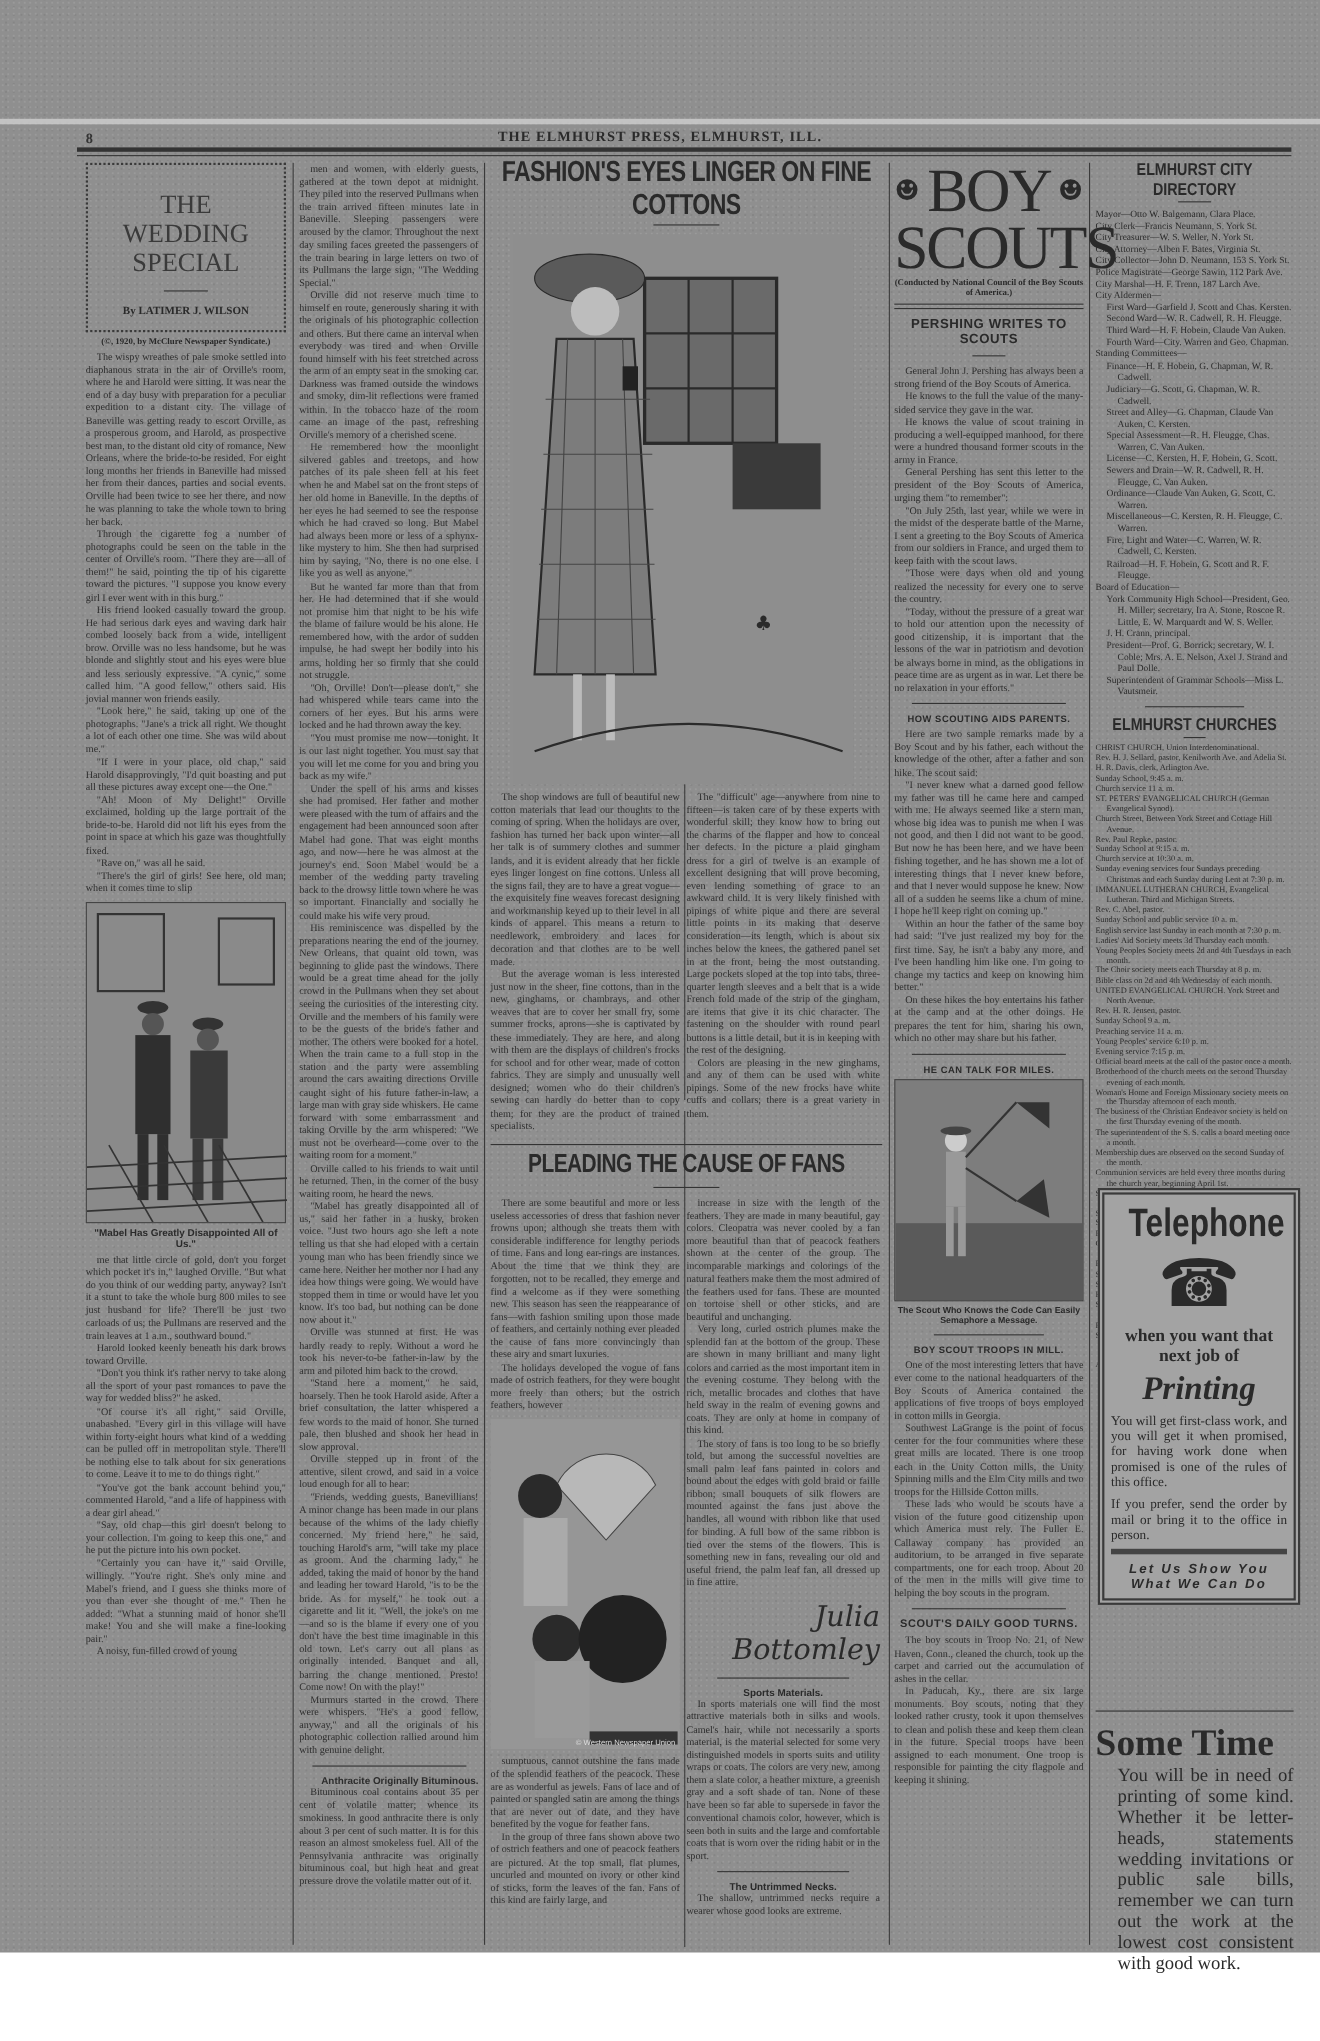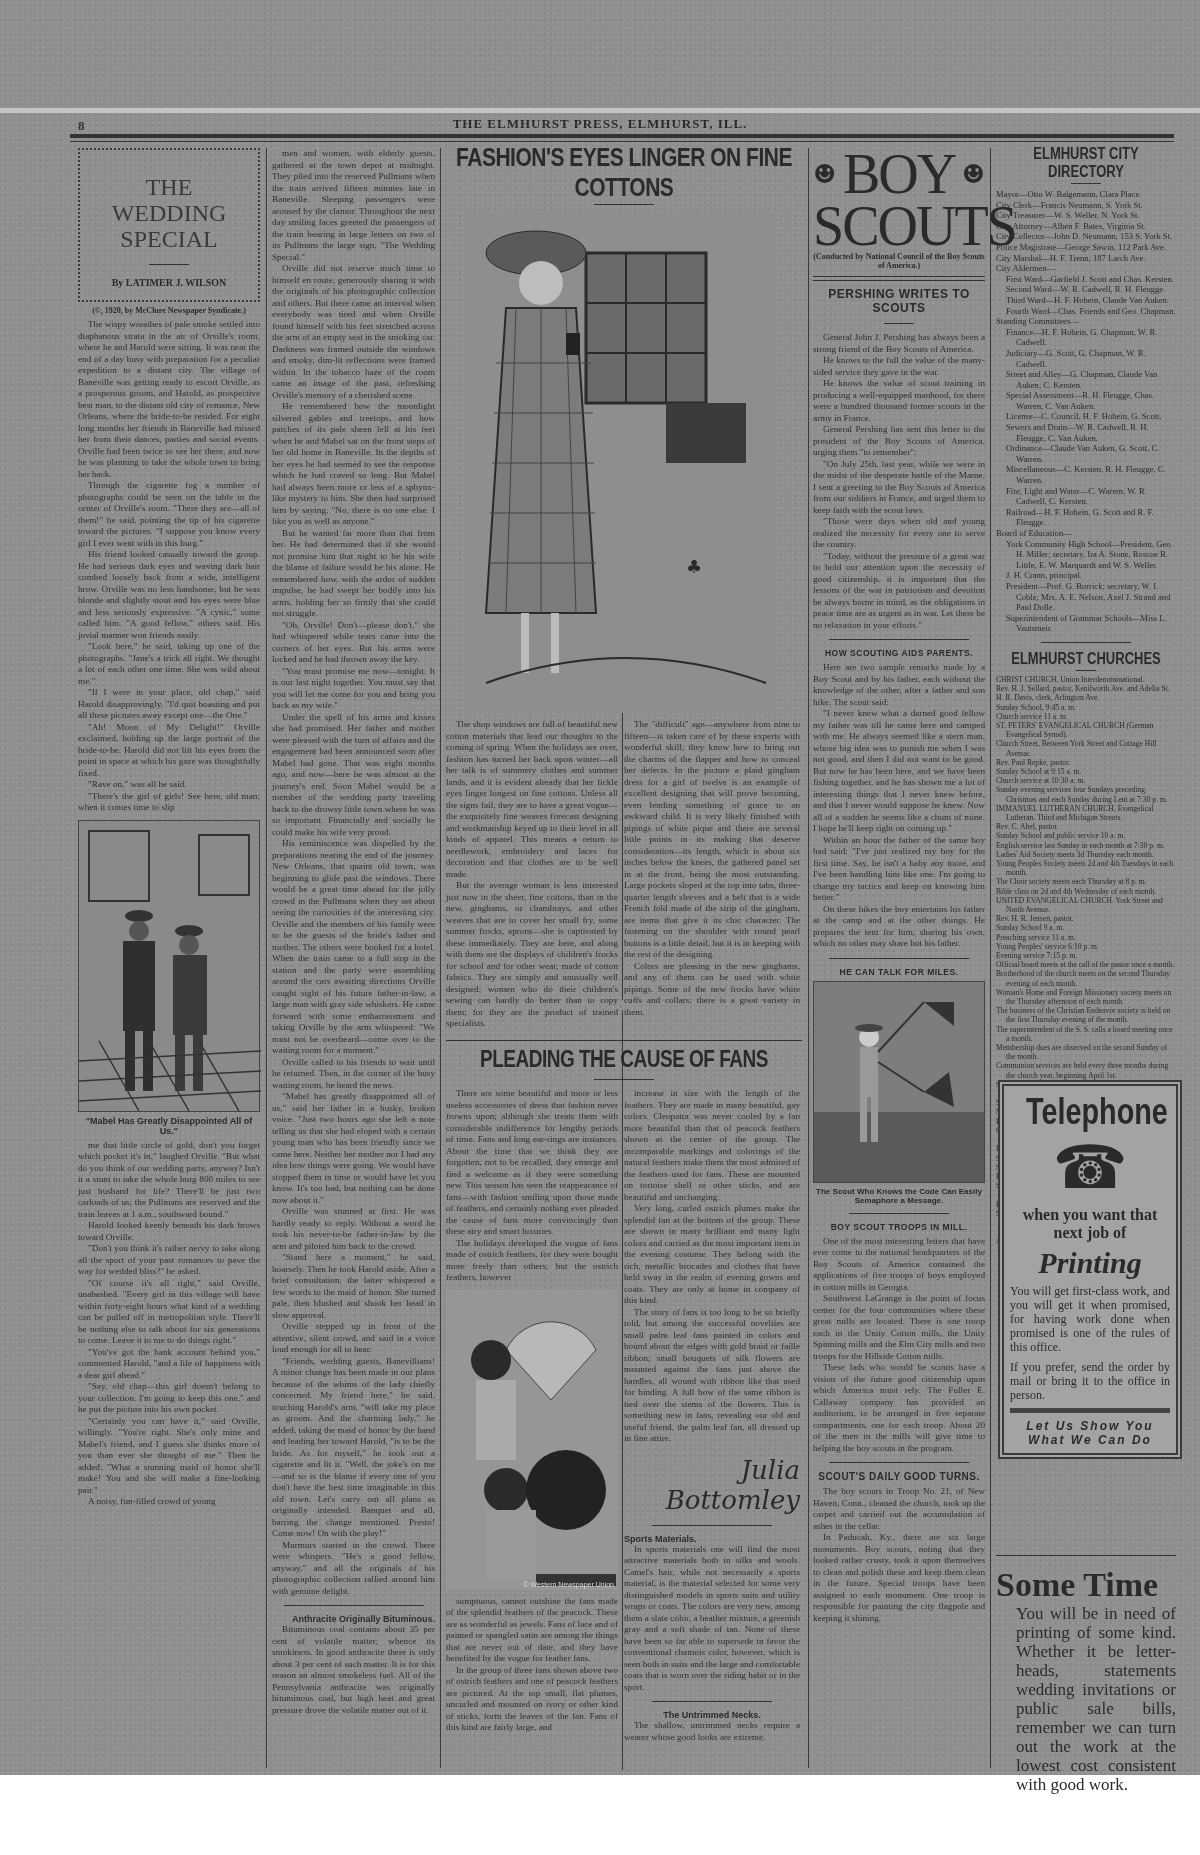--- a/index.html
+++ b/index.html
@@ -207,21 +207,21 @@
         </div>
       </div>
       <div style="width:176px">
         <div class="txt">
           <p>increase in size with the length of the feathers. They are made in many beautiful, gay colors. Cleopatra was never cooled by a fan more beautiful than that of peacock feathers shown at the center of the group. The incomparable markings and colorings of the natural feathers make them the most admired of the feathers used for fans. These are mounted on tortoise shell or other sticks, and are beautiful and unchanging.</p>
           <p>Very long, curled ostrich plumes make the splendid fan at the bottom of the group. These are shown in many brilliant and many light colors and carried as the most important item in the evening costume. They belong with the rich, metallic brocades and clothes that have held sway in the realm of evening gowns and coats. They are only at home in company of this kind.</p>
           <p>The story of fans is too long to be so briefly told, but among the successful novelties are small palm leaf fans painted in colors and bound about the edges with gold braid or faille ribbon; small bouquets of silk flowers are mounted against the fans just above the handles, all wound with ribbon like that used for binding. A full bow of the same ribbon is tied over the stems of the flowers. This is something new in fans, revealing our old and useful friend, the palm leaf fan, all dressed up in fine attire.</p>
         </div>
         <div class="sig">Julia Bottomley</div>
         <div class="shorthr" style="width:120px"></div>
-        <div style="font:bold 9px 'Liberation Sans',sans-serif;">Sports Materials.</div>
+        <div style="font:bold 9px 'Liberation Sans',sans-serif;text-align:center">Sports Materials.</div>
         <div class="txt">
             <p>In sports materials one will find the most attractive materials both in silks and wools. Camel's hair, while not necessarily a sports material, is the material selected for some very distinguished models in sports suits and utility wraps or coats. The colors are very new, among them a slate color, a heather mixture, a greenish gray and a soft shade of tan. None of these have been so far able to supersede in favor the conventional chamois color, however, which is seen both in suits and the large and comfortable coats that is worn over the riding habit or in the sport.</p>
           </div>
         <div class="shorthr" style="width:120px"></div>
         <div style="font:bold 9px 'Liberation Sans',sans-serif;text-align:center">The Untrimmed Necks.</div>
         <div class="txt">
             <p>The shallow, untrimmed necks require a wearer whose good looks are extreme.</p>
           </div>
       </div>
     </div>
@@ -297,27 +297,27 @@
       <div>City Clerk—Francis Neumann, S. York St.</div>
       <div>City Treasurer—W. S. Weller, N. York St.</div>
       <div>City Attorney—Alben F. Bates, Virginia St.</div>
       <div>City Collector—John D. Neumann, 153 S. York St.</div>
       <div>Police Magistrate—George Sawin, 112 Park Ave.</div>
       <div>City Marshal—H. F. Trenn, 187 Larch Ave.</div>
       <div>City Aldermen—</div>
       <div class="ind">First Ward—Garfield J. Scott and Chas. Kersten.</div>
       <div class="ind">Second Ward—W. R. Cadwell, R. H. Fleugge.</div>
       <div class="ind">Third Ward—H. F. Hobein, Claude Van Auken.</div>
-      <div class="ind">Fourth Ward—Chas. Friends and Geo. Chapman.</div>
+      <div class="ind">Fourth Ward—City. Warren and Geo. Chapman.</div>
       <div>Standing Committees—</div>
       <div class="ind">Finance—H. F. Hobein, G. Chapman, W. R. Cadwell.</div>
       <div class="ind">Judiciary—G. Scott, G. Chapman, W. R. Cadwell.</div>
       <div class="ind">Street and Alley—G. Chapman, Claude Van Auken, C. Kersten.</div>
       <div class="ind">Special Assessment—R. H. Fleugge, Chas. Warren, C. Van Auken.</div>
-      <div class="ind">License—C. Council, H. F. Hobein, G. Scott.</div>
+      <div class="ind">License—C. Kersten, H. F. Hobein, G. Scott.</div>
       <div class="ind">Sewers and Drain—W. R. Cadwell, R. H. Fleugge, C. Van Auken.</div>
       <div class="ind">Ordinance—Claude Van Auken, G. Scott, C. Warren.</div>
       <div class="ind">Miscellaneous—C. Kersten, R. H. Fleugge, C. Warren.</div>
       <div class="ind">Fire, Light and Water—C. Warren, W. R. Cadwell, C. Kersten.</div>
       <div class="ind">Railroad—H. F. Hobein, G. Scott and R. F. Fleugge.</div>
       <div>Board of Education—</div>
       <div class="ind">York Community High School—President, Geo. H. Miller; secretary, Ira A. Stone, Roscoe R. Little, E. W. Marquardt and W. S. Weller.</div>
       <div class="ind">J. H. Crann, principal.</div>
       <div class="ind">President—Prof. G. Borrick; secretary, W. I. Coble; Mrs. A. E. Nelson, Axel J. Strand and Paul Dolle.</div>
       <div class="ind">Superintendent of Grammar Schools—Miss L. Vautsmeir.</div>

